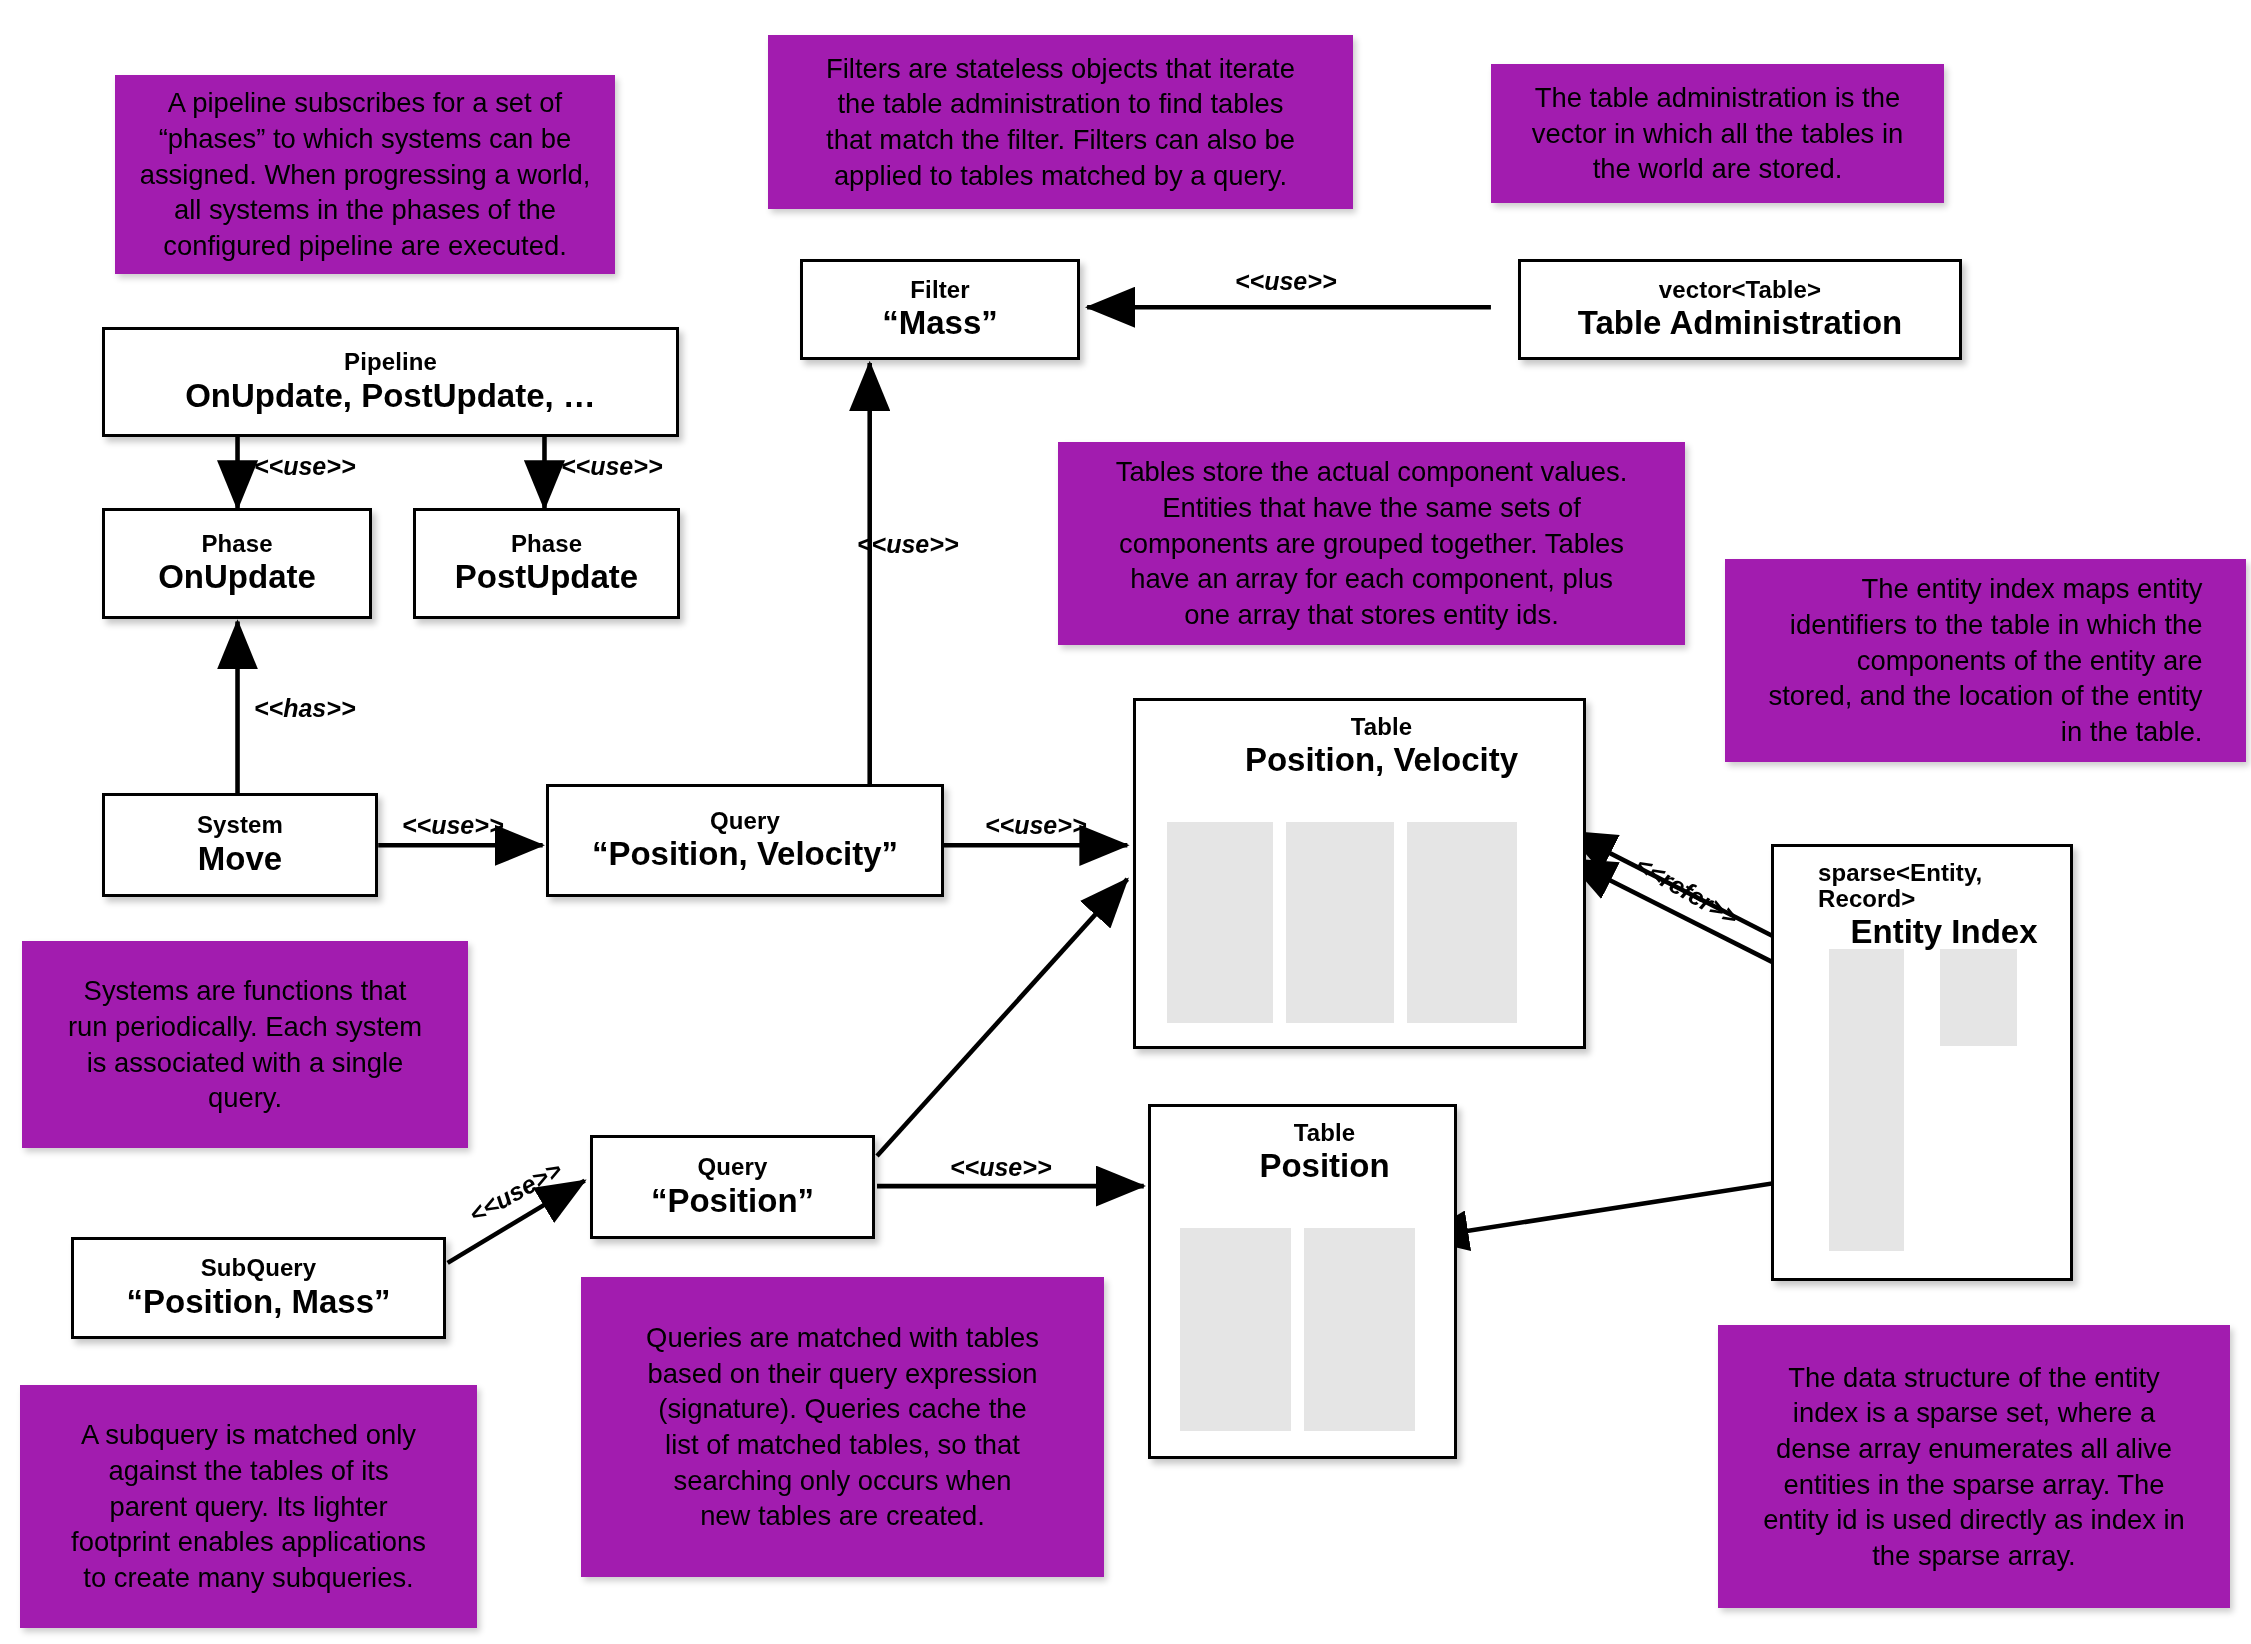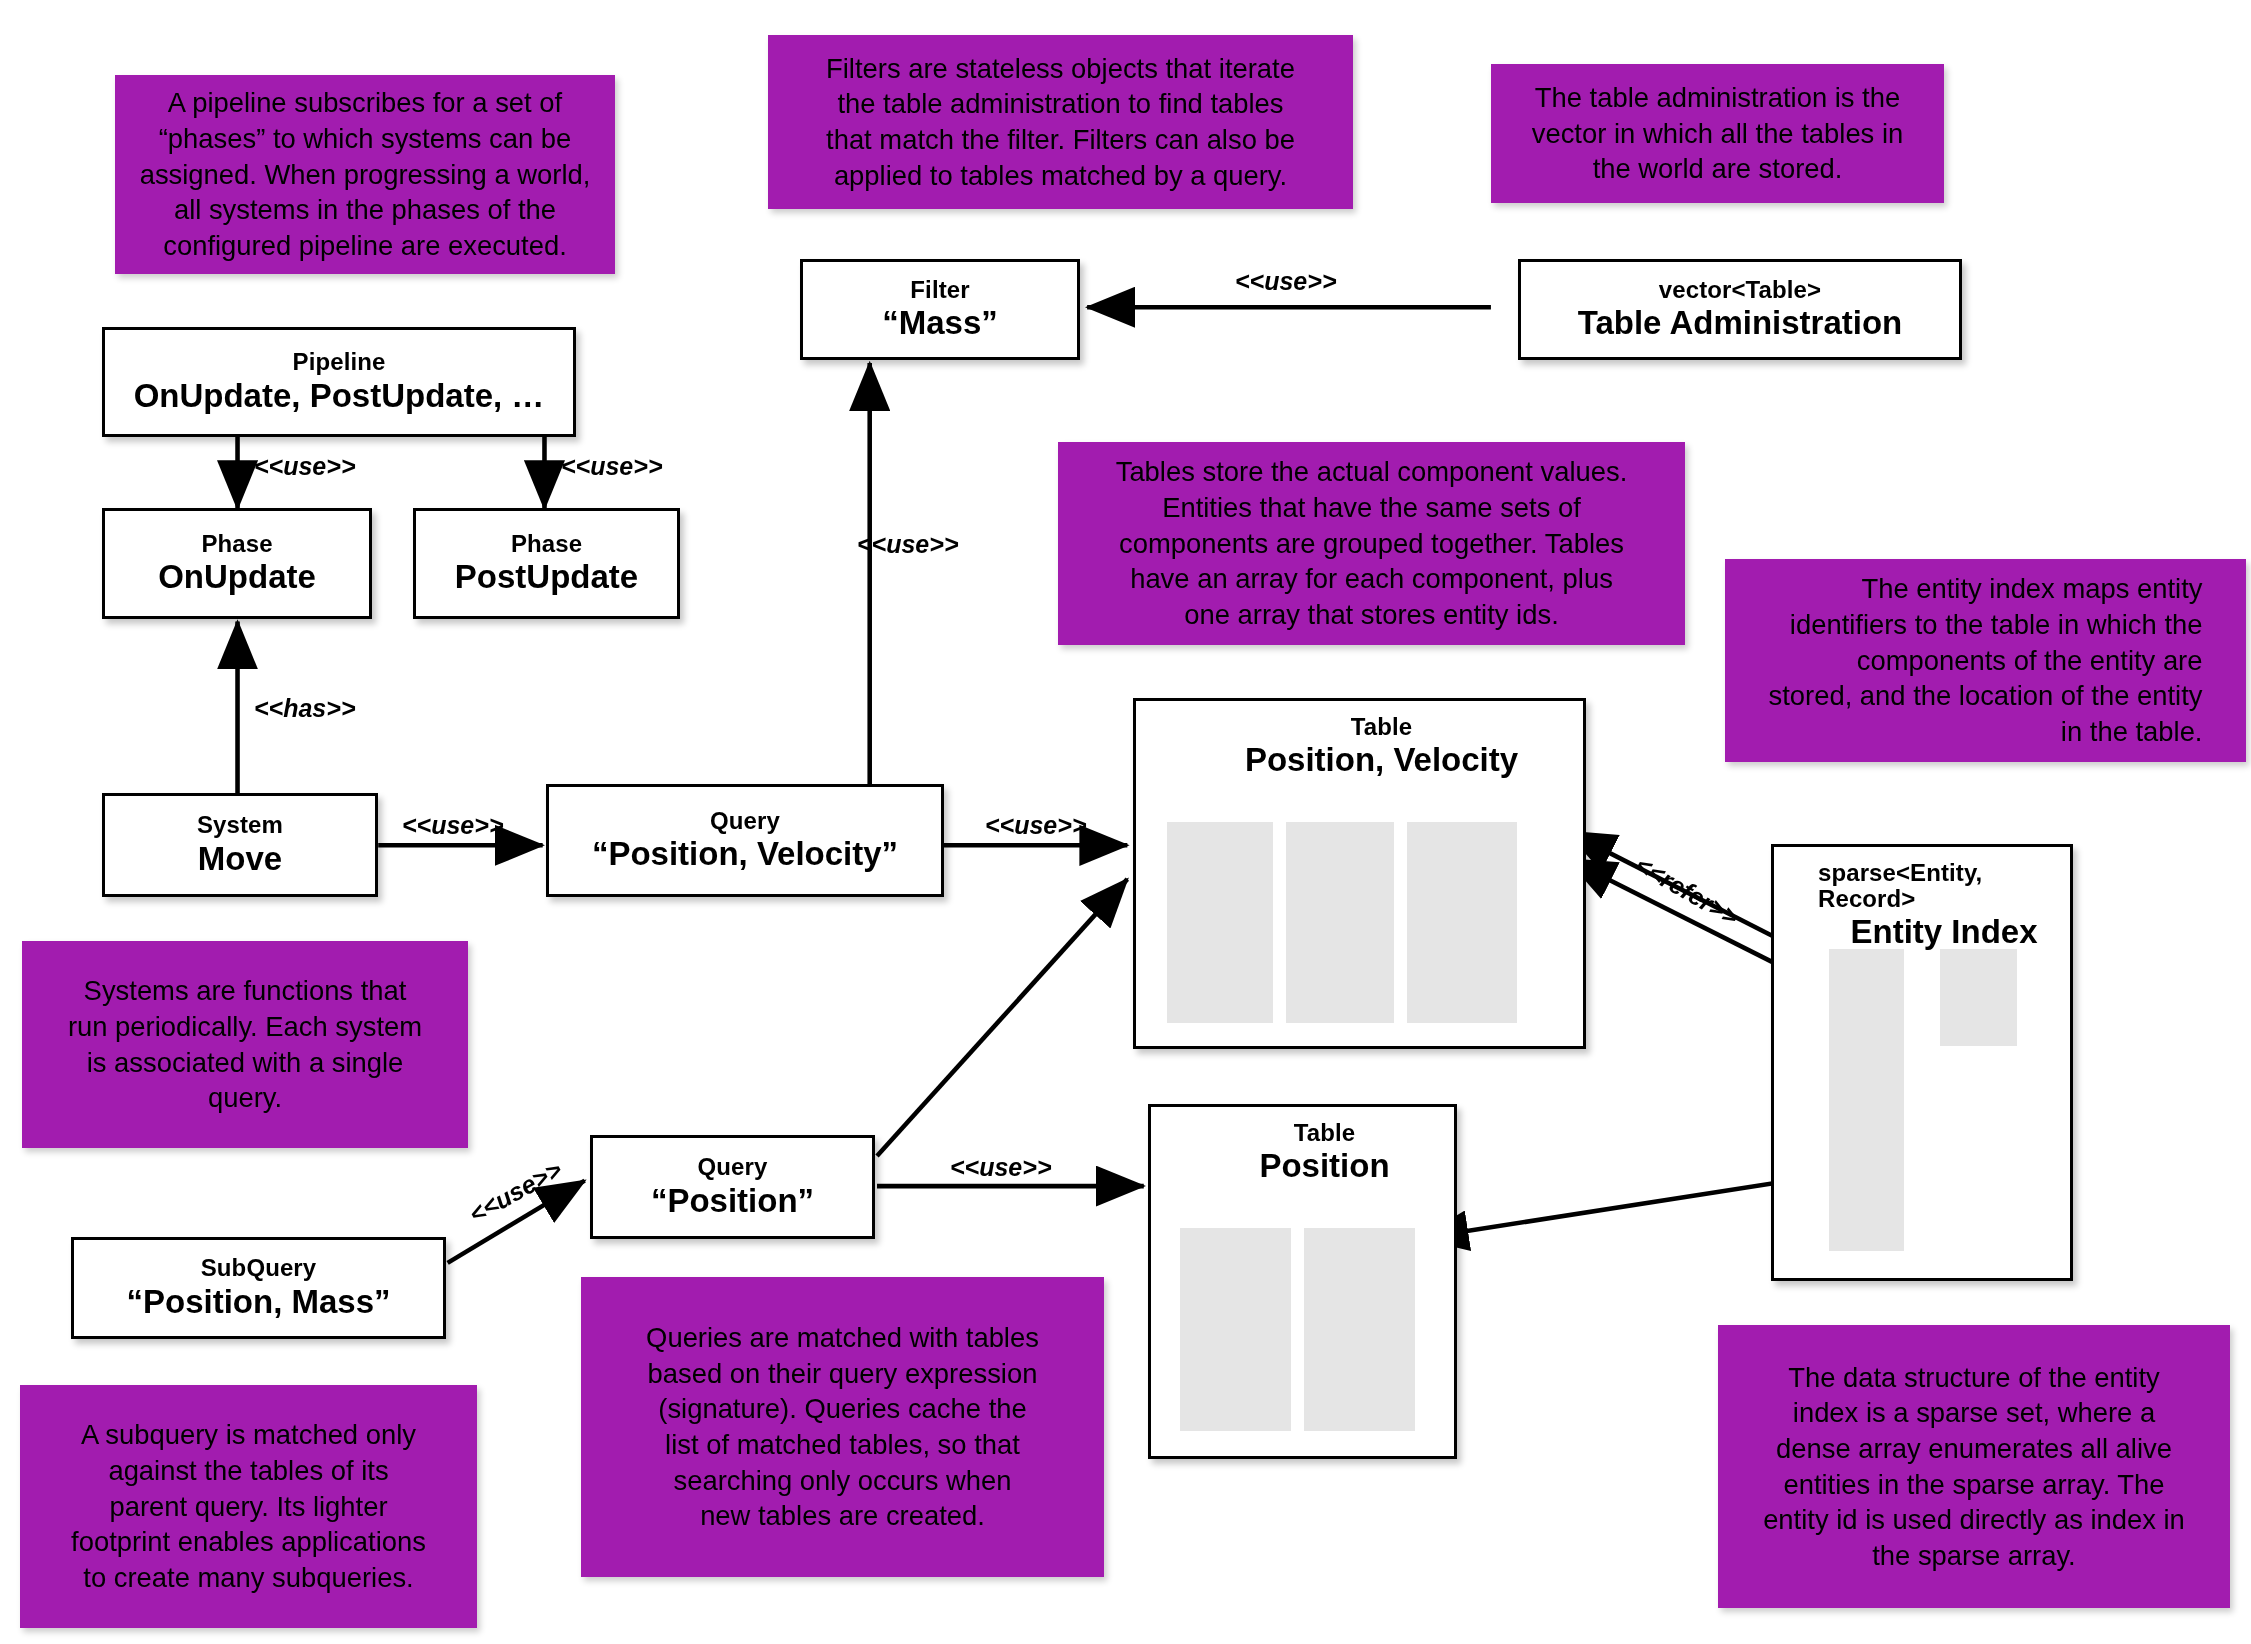--- a/index.html
+++ b/index.html
@@ -178,21 +178,21 @@
 footprint enables applications
 to create many subqueries.</div>
 
   <div class="note" style="left:1718px;top:1325px;width:512px;height:283px;">The data structure of the entity
 index is a sparse set, where a
 dense array enumerates all alive
 entities in the sparse array. The
 entity id is used directly as index in
 the sparse array.</div>
 
-  <div class="box" style="left:102px;top:327px;width:474px;height:110px;">
+  <div class="box" style="left:102px;top:327px;width:577px;height:110px;">
     <span class="stereo">Pipeline</span>
     <span class="title">OnUpdate, PostUpdate, …</span>
   </div>
 
   <div class="box" style="left:102px;top:508px;width:270px;height:111px;">
     <span class="stereo">Phase</span>
     <span class="title">OnUpdate</span>
   </div>
 
   <div class="box" style="left:413px;top:508px;width:267px;height:111px;">

